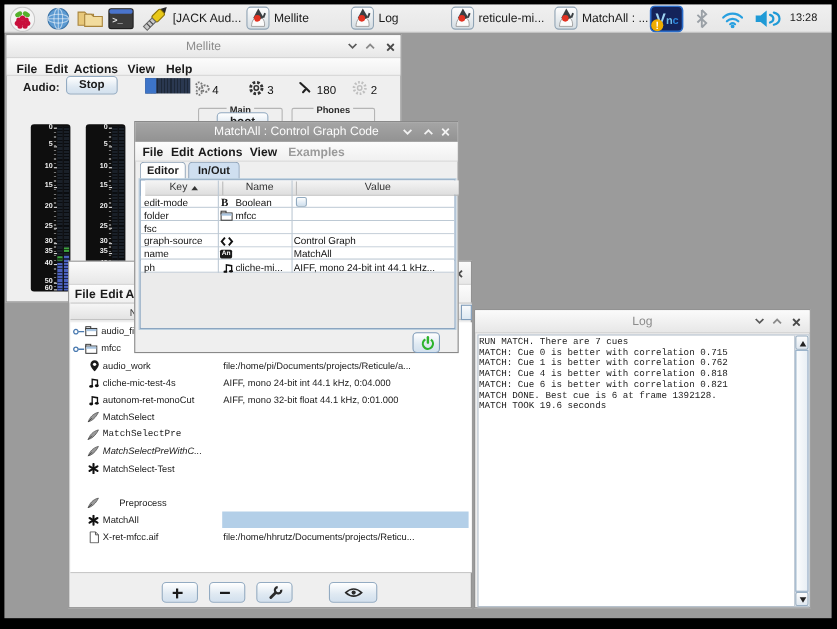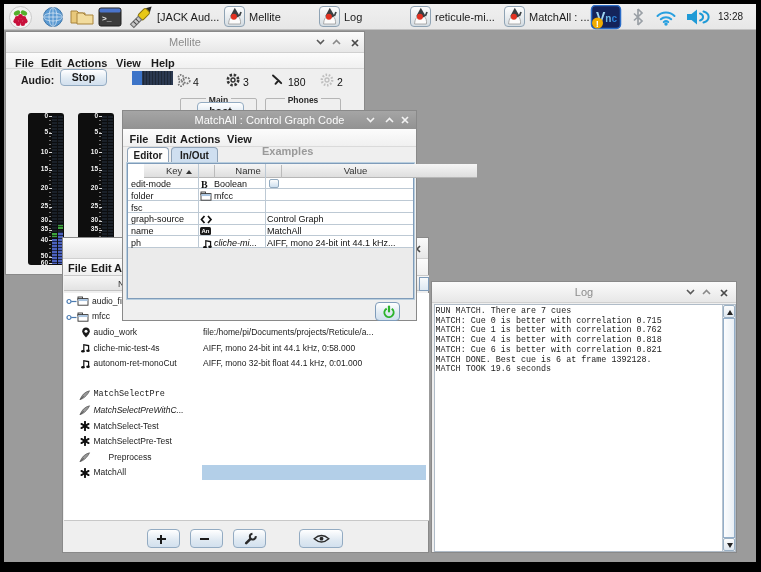--- a/index.html
+++ b/index.html
@@ -336,30 +336,37 @@
           <span class="rt" style="left:29.5px;">audio_work</span>
           <span class="rt" style="left:139px;">file:/home/pi/Documents/projects/Reticule/a...</span>
         </div>
   <div class="frow" style="top:46.8px;">
           <svg class="ti" style="left:16px;top:2.5px" width="10" height="11">
             <path d="M3.2,9.3 V2 L9.2,3 V8.6 H8 V4.2 L4.4,3.6 V9.3 Z" fill="#111"></path>
             <ellipse cx="2.9" cy="9.3" rx="1.8" ry="1.3" fill="#111"></ellipse>
             <ellipse cx="8" cy="8.7" rx="1.8" ry="1.3" fill="#111"></ellipse>
           </svg>
           <span class="rt" style="left:29.5px;">cliche-mic-test-4s</span>
-          <span class="rt" style="left:139px;">AIFF, mono 24-bit int 44.1 kHz, 0:58.000</span>
+          <span class="rt" style="left:139px;">AIFF, mono 24-bit int 44.1 kHz, 0:04.000</span>
         </div>
   <div class="frow" style="top:62.400000000000006px;">
           <svg class="ti" style="left:16px;top:2.5px" width="10" height="11">
             <path d="M3.2,9.3 V2 L9.2,3 V8.6 H8 V4.2 L4.4,3.6 V9.3 Z" fill="#111"></path>
             <ellipse cx="2.9" cy="9.3" rx="1.8" ry="1.3" fill="#111"></ellipse>
             <ellipse cx="8" cy="8.7" rx="1.8" ry="1.3" fill="#111"></ellipse>
           </svg>
           <span class="rt" style="left:29.5px;">autonom-ret-monoCut</span>
           <span class="rt" style="left:139px;">AIFF, mono 32-bit float 44.1 kHz, 0:01.000</span>
+        </div>
+  <div class="frow" style="top:78.0px;">
+          <svg class="ti" style="left:15px;top:3px" width="12" height="10">
+            <path d="M1.2,9.5 C2.5,5.5 5.5,2 10.5,0.8 C9,4 6.5,7.2 3.2,8.8 Z" fill="#999" stroke="#555" stroke-width="0.7"></path>
+            <line x1="1" y1="9.7" x2="4.5" y2="6.2" stroke="#444" stroke-width="0.9"></line>
+          </svg>
+          <span class="rt" style="left:29.5px;">MatchSelect</span>
         </div>
   <div class="frow" style="top:93.6px;font-family:Liberation Mono, monospace;">
           <svg class="ti" style="left:15px;top:3px" width="12" height="10">
             <path d="M1.2,9.5 C2.5,5.5 5.5,2 10.5,0.8 C9,4 6.5,7.2 3.2,8.8 Z" fill="#999" stroke="#555" stroke-width="0.7"></path>
             <line x1="1" y1="9.7" x2="4.5" y2="6.2" stroke="#444" stroke-width="0.9"></line>
           </svg>
           <span class="rt" style="left:29.5px;">MatchSelectPre</span>
         </div>
   <div class="frow" style="top:109.19999999999999px;">
           <svg class="ti" style="left:15px;top:3px" width="12" height="10">
@@ -370,49 +377,47 @@
         </div>
   <div class="frow" style="top:124.80000000000001px;">
           <svg class="ti" style="left:16px;top:3px" width="10" height="10">
             <g stroke="#111" stroke-width="1.9" stroke-linecap="round">
               <line x1="5" y1="0.8" x2="5" y2="9.2"></line>
               <line x1="1.4" y1="2.9" x2="8.6" y2="7.1"></line>
               <line x1="8.6" y1="2.9" x2="1.4" y2="7.1"></line>
             </g>
           </svg>
           <span class="rt" style="left:29.5px;">MatchSelect-Test</span>
-        </div>
-  <div class="frow" style="top:140.4px;">
-          <svg class="ti" style="left:16px;top:3px" width="10" height="10">
-            <g stroke="#111" stroke-width="1.9" stroke-linecap="round">
-              <line x1="5" y1="0.8" x2="5" y2="9.2"></line>
-              <line x1="1.4" y1="2.9" x2="8.6" y2="7.1"></line>
-              <line x1="8.6" y1="2.9" x2="1.4" y2="7.1"></line>
-            </g>
-          </svg>
-          <span class="rt" style="left:29.5px;">MatchSelectPre-Test</span>
         </div>
   <div class="frow" style="top:156.0px;">
           <svg class="ti" style="left:15px;top:3px" width="12" height="10">
             <path d="M1.2,9.5 C2.5,5.5 5.5,2 10.5,0.8 C9,4 6.5,7.2 3.2,8.8 Z" fill="#999" stroke="#555" stroke-width="0.7"></path>
             <line x1="1" y1="9.7" x2="4.5" y2="6.2" stroke="#444" stroke-width="0.9"></line>
           </svg>
           <span class="rt" style="left:29.5px;margin-left:15px;">Preprocess</span>
         </div>
   <div class="frow" style="top:171.6px;">
           <div class="seg" style="left:138px;top:0;width:224px;height:15.6px;background:#b3cfe8;"></div>
           <svg class="ti" style="left:16px;top:3px" width="10" height="10">
             <g stroke="#111" stroke-width="1.9" stroke-linecap="round">
               <line x1="5" y1="0.8" x2="5" y2="9.2"></line>
               <line x1="1.4" y1="2.9" x2="8.6" y2="7.1"></line>
               <line x1="8.6" y1="2.9" x2="1.4" y2="7.1"></line>
             </g>
           </svg>
           <span class="rt" style="left:29.5px;">MatchAll</span>
         </div>
+  <div class="frow" style="top:187.2px;">
+          <svg class="ti" style="left:17px;top:2.5px" width="9" height="11">
+            <path d="M1,0.5 h4.8 l2.7,2.7 v7.3 h-7.5 z" fill="#fff" stroke="#555" stroke-width="0.9"></path>
+            <path d="M5.8,0.5 v2.7 h2.7" fill="none" stroke="#555" stroke-width="0.9"></path>
+          </svg>
+          <span class="rt" style="left:29.5px;">X-ret-mfcc.aif</span>
+          <span class="rt" style="left:139px;">file:/home/hhrutz/Documents/projects/Reticu...</span>
+        </div>
  </div>
  <div style="position:absolute;left:1px;top:282px;width:365px;height:33px;border-top:1px solid #c8c8c8;">
   <div class="btn" style="left:83px;top:8px;width:33px;height:19px;">
           <i style="position:absolute;left:12px;top:4.5px;width:2.2px;height:9px;background:#1a1a1a;"></i>
           <i style="position:absolute;left:8.6px;top:7.9px;width:9px;height:2.2px;background:#1a1a1a;"></i>
         </div>
   <div class="btn" style="left:126px;top:8px;width:33px;height:19px;">
           <i style="position:absolute;left:8.6px;top:7.9px;width:9px;height:2.4px;background:#1a1a1a;"></i>
         </div>
   <div class="btn" style="left:169px;top:8px;width:33px;height:19px;">
@@ -441,26 +446,26 @@
         </svg>
   <svg class="wb" style="right:7px;top:5px" width="8" height="8">
           <path d="M1,1 L7,7 M7,1 L1,7" stroke="#f2f2f2" stroke-width="1.7"></path>
         </svg>
  </div>
  <div class="mb" style="top:18px;height:18px;border-bottom:1px solid #dadada;">
   <span class="mi" style="left:6.5px">File</span>
         <span class="mi" style="left:32.5px">Edit</span>
   <span class="mi" style="left:57px">Actions</span>
         <span class="mi" style="left:104px">View</span>
-  <span class="mi" style="left:139px;color:#9a9a9a;margin-top:12px;">Examples</span>
+  <span class="mi" style="left:139px;color:#9a9a9a;">Examples</span>
  </div>
  <div class="tab" style="left:4px;width:42px;background:#fdfdfd;">Editor</div>
  <div class="tab" style="left:48px;width:47px;background:#cfdff0;">In/Out</div>
  <div style="position:absolute;left:4px;top:52px;width:287px;height:136px;border:1px solid #7f9cba;box-shadow:0 0 0 1px #b9cede;background:#fff;">
-  <div style="position:absolute;left:16px;top:0;width:333px;height:13.5px;background:linear-gradient(#f5f5f5,#dedede);border-bottom:1px solid #b6b6b6;">
+  <div style="position:absolute;left:4px;top:0;width:285px;height:13.5px;background:linear-gradient(#f5f5f5,#dedede);border-bottom:1px solid #b6b6b6;">
    <span class="mh" style="left:0;width:70px;">Key <i style="display:inline-block;width:0;height:0;border-left:3.5px solid transparent;border-right:3.5px solid transparent;border-bottom:4.5px solid #333;margin-left:1px;"></i></span>
    <span class="mh" style="left:70px;width:67px;border-left:1px solid #bbb;">Name</span>
    <span class="mh" style="left:137px;width:148px;border-left:1px solid #bbb;">Value</span>
   </div>
   <div class="mrow" style="top:13.5px;">
           <span class="mc" style="left:3px;">edit-mode</span>
           <div style="position:absolute;left:70px;top:0;width:67px;height:11.8px;">
             <span style="position:absolute;left:3px;top:1px;font-family:'Liberation Serif',serif;font-weight:bold;font-size:10px;color:#111;">B</span>
             <span class="mc" style="left:16px;">Boolean</span>
           </div>
@@ -504,21 +509,21 @@
           <span class="mc" style="left:139px;">MatchAll</span>
         </div>
    <div class="mrow" style="top:72.5px;">
           <span class="mc" style="left:3px;">ph</span>
           <div style="position:absolute;left:70px;top:0;width:67px;height:11.8px;">
             <svg class="ti" style="left:4px;top:1.5px" width="10" height="11">
               <path d="M3.2,9.3 V2 L9.2,3 V8.6 H8 V4.2 L4.4,3.6 V9.3 Z" fill="#111"></path>
               <ellipse cx="2.9" cy="9.3" rx="1.8" ry="1.3" fill="#111"></ellipse>
               <ellipse cx="8" cy="8.7" rx="1.8" ry="1.3" fill="#111"></ellipse>
             </svg>
-            <span class="mc" style="left:16px;font-style:italic;">cliche-mi...</span>
+            <span class="mc" style="left:16px;">cliche-mi...</span>
           </div>
           <span class="mc" style="left:139px;">AIFF, mono 24-bit int 44.1 kHz...</span>
         </div>
   <div style="position:absolute;left:0;top:84.3px;width:285px;bottom:0;background:#ebebeb;"></div>
   <div style="position:absolute;left:70px;top:0;height:84.3px;width:1px;background:#bdc9d4;"></div>
   <div style="position:absolute;left:137px;top:0;height:84.3px;width:1px;background:#bdc9d4;"></div>
  </div>
  <div class="btn" style="left:252px;top:190.5px;width:25px;height:19px;border-color:#7f9cba;">
   <svg style="position:absolute;left:5.5px;top:2.5px" width="14" height="14">
    <line x1="7" y1="1.5" x2="7" y2="6.5" stroke="#2db32d" stroke-width="2.2" stroke-linecap="round"></line>

